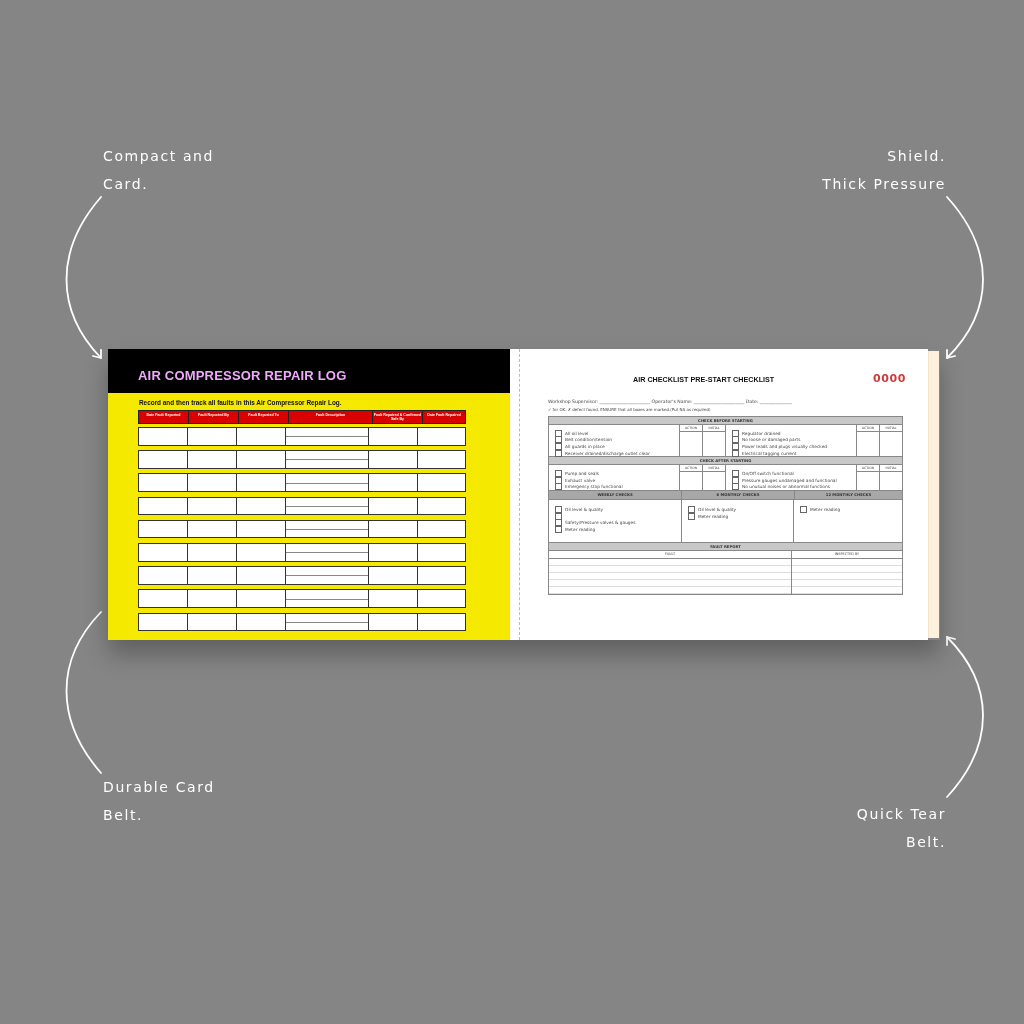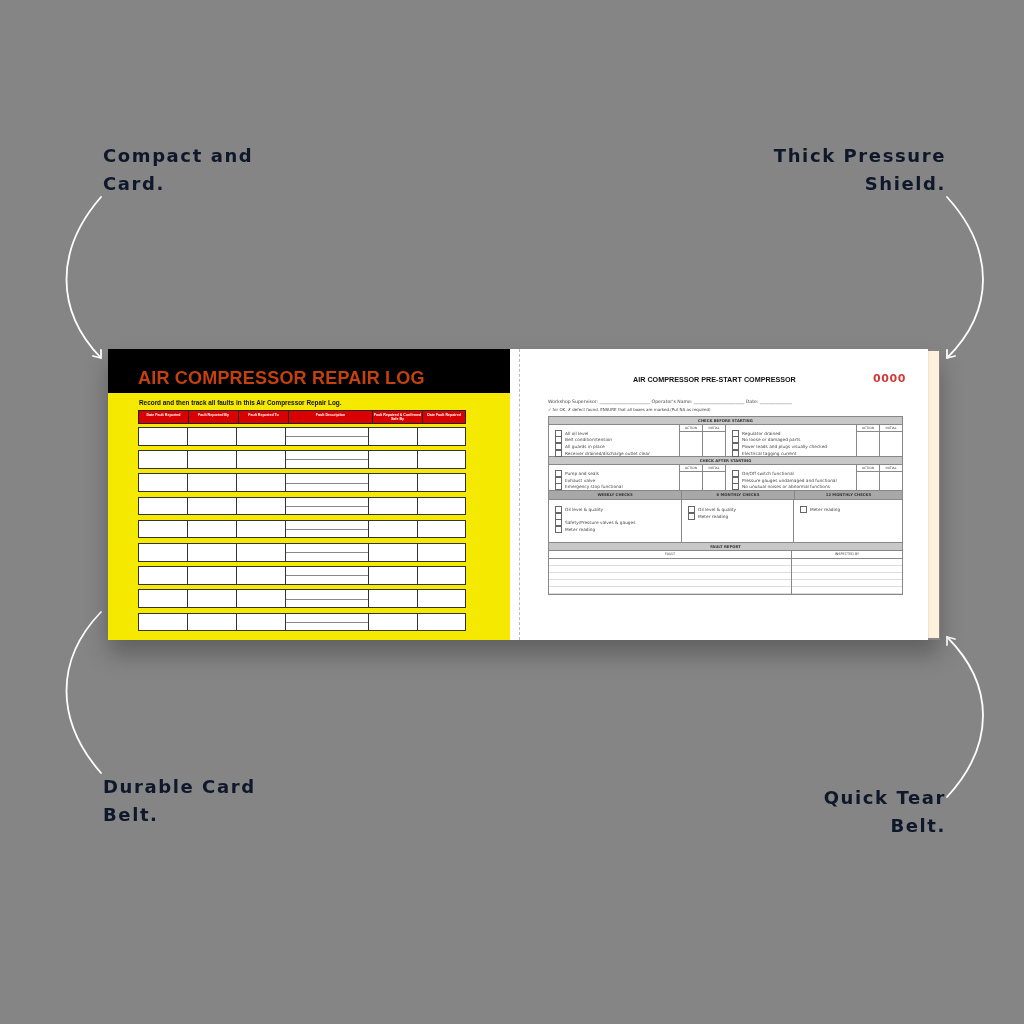--- a/index.html
+++ b/index.html
@@ -1,25 +1,25 @@
 <!DOCTYPE html>
 <html><head>
 <meta charset="utf-8">
 <style>
   html,body{margin:0;padding:0;}
   body{width:1024px;height:1024px;background:#858585;position:relative;overflow:hidden;font-family:"DejaVu Sans",sans-serif;}
-  .annot{position:absolute;color:#0f172a;font-family:"DejaVu Sans",sans-serif;font-size:18px;letter-spacing:1.6px;line-height:28px;font-weight:700;}
+  .annot{position:absolute;color:#ffffff;font-family:"DejaVu Sans",sans-serif;font-size:14px;letter-spacing:1.6px;line-height:28px;font-weight:400;}
   .annot span{display:block;}
   .annot.right{text-align:right;}
   svg.arrows{position:absolute;left:0;top:0;width:1024px;height:1024px;pointer-events:none;}
 
   .book{position:absolute;left:108px;top:349px;width:832px;height:291px;box-shadow:0 14px 22px rgba(0,0,0,0.28);}
   .left-page{position:absolute;left:0;top:0;width:402px;height:291px;background:#f5e900;}
   .left-header{position:absolute;left:0;top:0;width:402px;height:44px;background:#000;}
-  .left-title{position:absolute;left:30px;top:19px;color:#c2410c;font-family:"Liberation Sans",sans-serif;font-weight:700;font-size:18px;letter-spacing:0.2px;}
+  .left-title{position:absolute;left:30px;top:19px;color:#f0abfc;font-family:"Liberation Sans",sans-serif;font-weight:700;font-size:13px;letter-spacing:0.2px;}
   .left-sub{position:absolute;left:31px;top:50px;font-family:"Liberation Sans",sans-serif;font-weight:700;font-size:6.4px;color:#111;}
   .log-head{position:absolute;left:30px;top:61px;width:328px;height:14px;display:flex;background:#222;padding:1px;box-sizing:border-box;gap:1px;}
   .log-head div{background:#d90000;color:#fff;font-size:3.6px;font-weight:700;text-align:center;padding-top:2px;line-height:4px;font-family:"Liberation Sans",sans-serif;box-sizing:border-box;}
   .log-rows{position:absolute;left:30px;top:78px;width:328px;}
   .log-row{display:flex;height:18.6px;border:1.5px solid #333;box-sizing:border-box;background:#fff;margin-bottom:4.6px;}
   .log-row .c{border-right:1.5px solid #333;box-sizing:border-box;height:100%;}
   .log-row .c:last-child{border-right:none;}
   .log-row .c.desc{position:relative;}
   .log-row .c.desc::after{content:"";position:absolute;left:0;right:0;top:50%;border-top:1px solid #888;}
   .w1{width:49px}.w2{width:49px}.w3{width:49px}.w4{width:83px}.w5{width:49px}.w6{flex:1}
@@ -56,28 +56,28 @@
   .fault-right{flex:1;}
 </style>
 </head>
 <body>
 
 <div class="annot" style="left:103px;top:142px;">
   <span>Compact and</span>
   <span>Card.</span>
 </div>
 <div class="annot right" style="right:78px;top:142px;">
+  <span>Shield.</span>
   <span>Thick Pressure</span>
-  <span>Shield.</span>
 </div>
 <div class="annot" style="left:103px;top:773px;">
   <span>Durable Card</span>
   <span>Belt.</span>
 </div>
-<div class="annot right" style="right:78px;top:784px;">
+<div class="annot right" style="right:78px;top:800px;">
   <span>Quick Tear</span>
   <span>Belt.</span>
 </div>
 
 <svg class="arrows" viewBox="0 0 1024 1024">
   <g fill="none" stroke="#fff" stroke-width="1.8" stroke-linecap="round">
     <path d="M101,197 C55,250 55,310 101,358"></path>
     <path d="M101,358 L101,350 M101,358 L93,356"></path>
     <path d="M947,197 C995,250 995,310 947,358"></path>
     <path d="M947,358 L947,350 M947,358 L955,356"></path>
@@ -173,21 +173,21 @@
           <div class="c w3"></div>
           <div class="c w4 desc"></div>
           <div class="c w5"></div>
           <div class="c w6"></div>
         </div>
       </div>
   </div>
 
   <div class="right-page">
     <div class="perf"></div>
-    <div class="cl-title">AIR COMPRESSOR PRE-START COMPRESSOR</div>
+    <div class="cl-title">AIR CHECKLIST PRE-START CHECKLIST</div>
     <div class="cl-number">0000</div>
     <div class="cl-fields">Workshop Supervisor: ______________________   Operator's Name: ______________________   Date: ______________</div>
     <div class="cl-legend">✓ for OK.  ✗ defect found. ENSURE that all boxes are marked.(Put NA as required)</div>
 
     <div class="cl-table">
       <div class="sec-head">CHECK BEFORE STARTING</div>
       <div class="sec-body">
         <div class="half">
           <div class="items" id="before-left">
               <div class="item">

